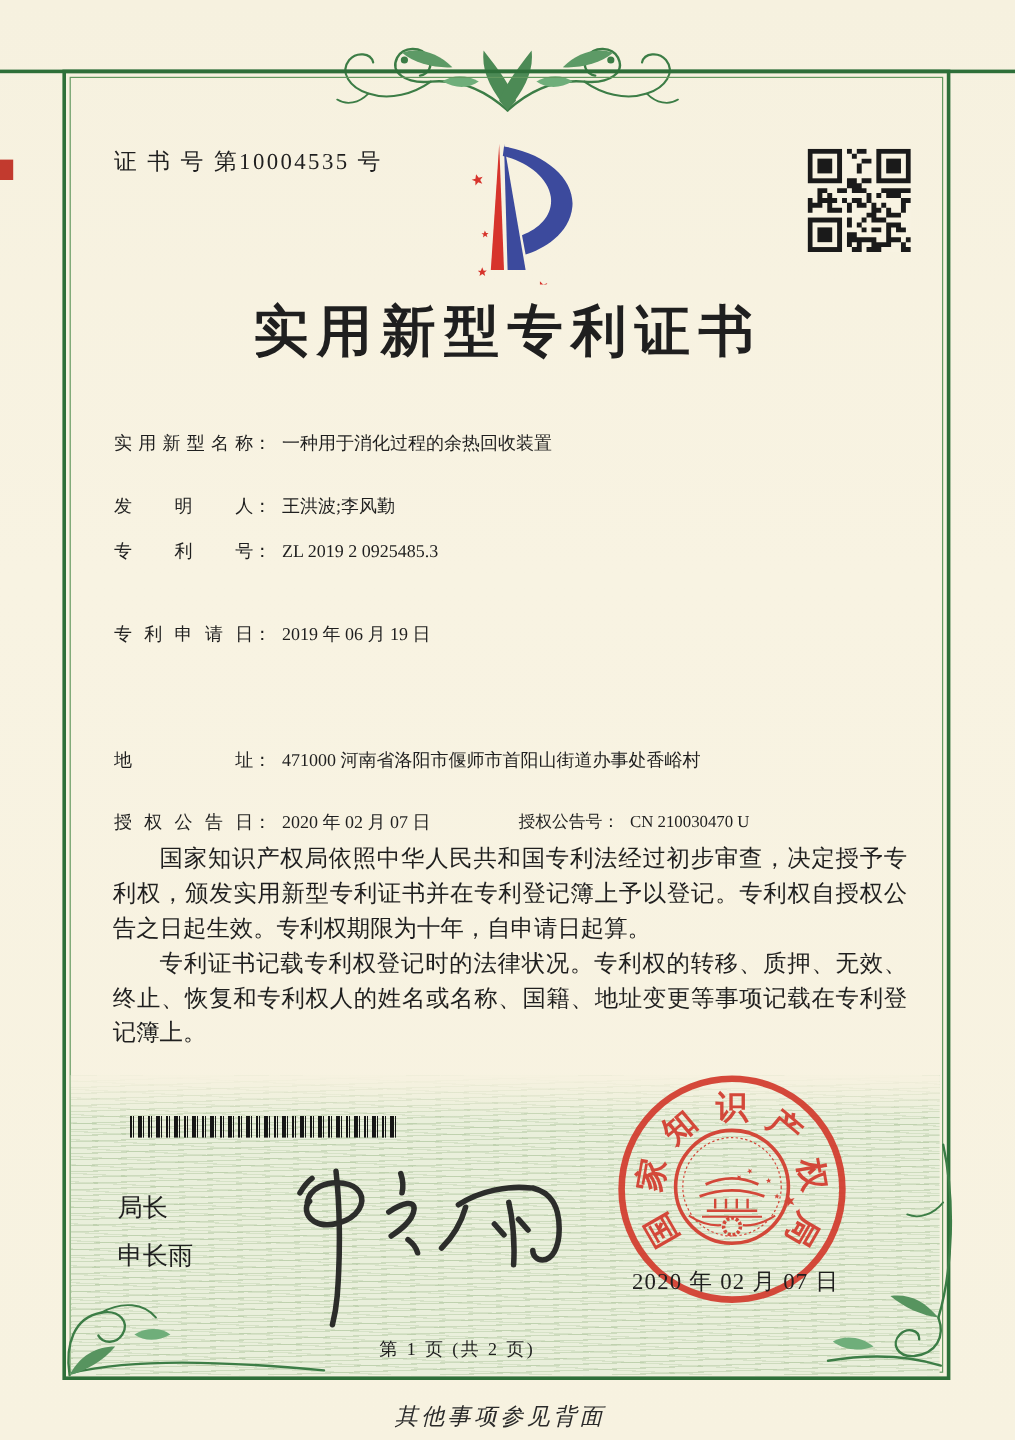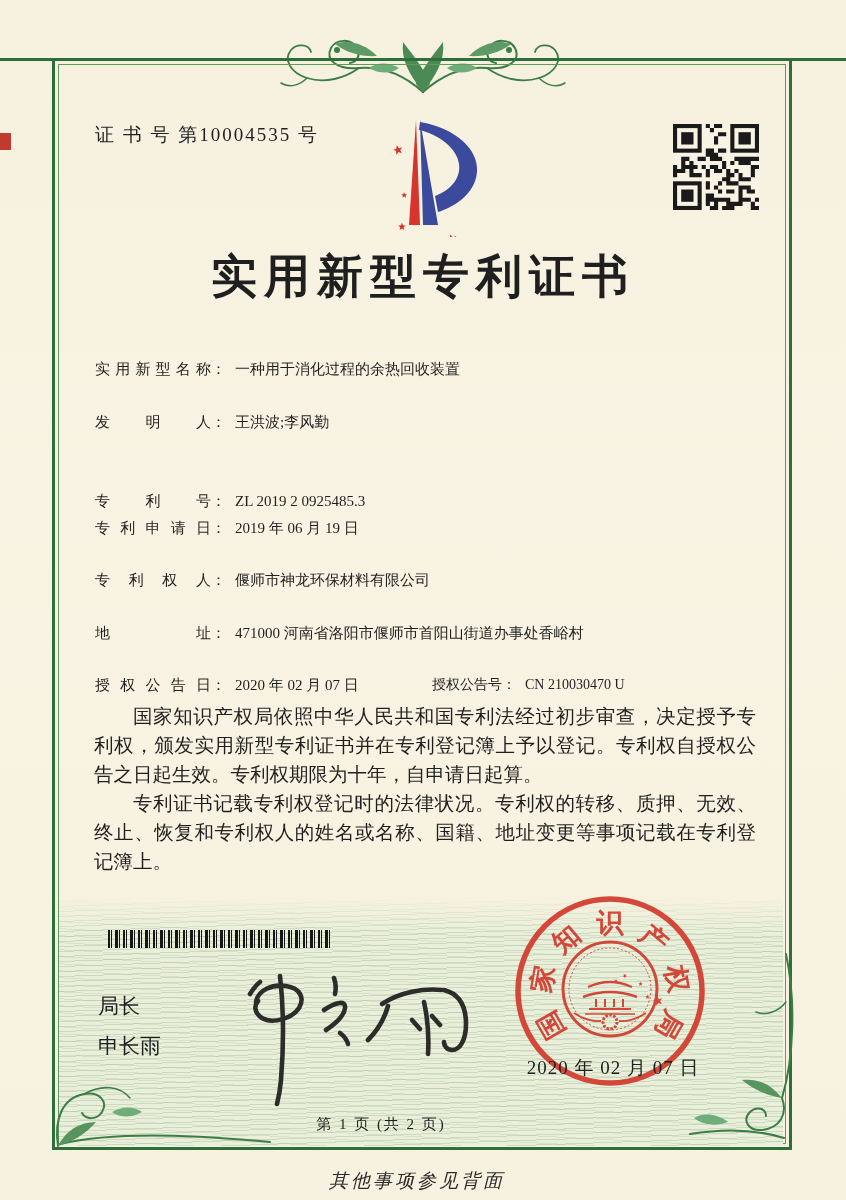--- a/index.html
+++ b/index.html
@@ -112,28 +112,25 @@
   </svg>
 
   <div class="abs title">实用新型专利证书</div>
 
   <div class="abs row" style="top:360px">
     <span class="lab">实用新型名称</span><span>：</span><span class="val">一种用于消化过程的余热回收装置</span>
   </div>
   <div class="abs row" style="top:413px">
     <span class="lab">发明人</span><span>：</span><span class="val">王洪波;李风勤</span>
   </div>
-  <div class="abs row" style="top:492px">
+  <div class="abs row" style="top:450px">
     <span class="lab">专利号</span><span>：</span><span class="val">ZL 2019 2 0925485.3</span>
   </div>
   <div class="abs row" style="top:519px">
     <span class="lab">专利申请日</span><span>：</span><span class="val">2019 年 06 月 19 日</span>
-  </div>
-  <div class="abs row" style="top:571px">
-    <span class="lab">专利权人</span><span>：</span><span class="val">偃师市神龙环保材料有限公司</span>
   </div>
   <div class="abs row" style="top:624px">
     <span class="lab">地址</span><span>：</span><span class="val">471000 河南省洛阳市偃师市首阳山街道办事处香峪村</span>
   </div>
   <div class="abs row" style="top:676px">
     <span class="lab">授权公告日</span><span>：</span><span class="val">2020 年 02 月 07 日</span>
   </div>
   <div class="abs grant-pair">
     <span>授权公告号</span><span>：</span><span class="val">CN 210030470 U</span>
   </div>

